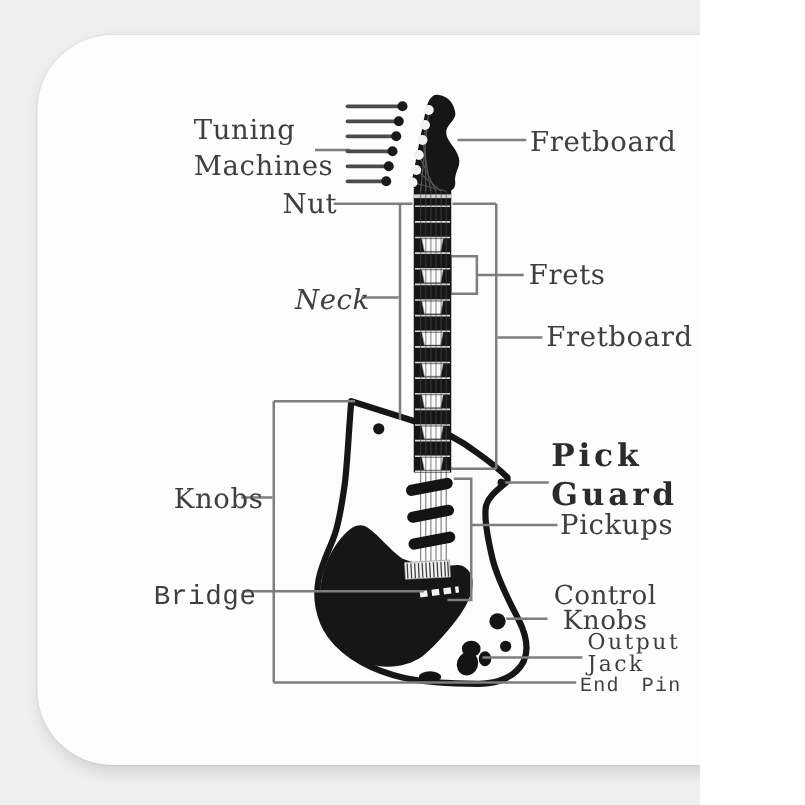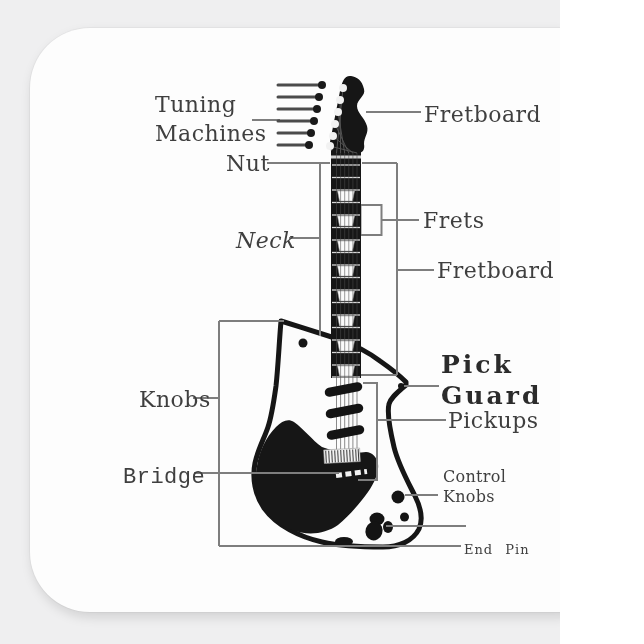--- a/index.html
+++ b/index.html
@@ -28,34 +28,36 @@
     letter-spacing:0.5px;
   }
   .lbl.bold{
     color:#2b2b2b;
     font-weight:600;
     font-size:25px;
     line-height:31px;
     letter-spacing:3px;
   }
   .lbl.small{
-    font-size:16px;
+    font-size:21px;
     line-height:19.5px;
     letter-spacing:0.3px;
+    text-align:center;
   }
   .lbl.spread{
     font-size:17.5px;
     line-height:18px;
     letter-spacing:2px;
   }
   .lbl.endpin{
-    font-size:13px;
+    font-size:16px;
     line-height:19px;
     letter-spacing:1px;
     word-spacing:7px;
+    font-family:Liberation Mono, monospace;
   }
   #lbl-tuning{left:155px;top:90px;}
   #lbl-headstock{left:424px;top:100px;}
   #lbl-nut{left:226px;top:149px;}
   #lbl-neck{left:236px;top:226px;font-style:italic;}
   #lbl-frets{left:423px;top:206px;}
   #lbl-fretboard{left:437px;top:256px;}
   #lbl-pickguard{left:441px;top:349px;}
   #lbl-pickups{left:448px;top:406px;}
   #lbl-body{left:139px;top:385px;}
@@ -272,14 +274,16 @@
   <div class="lbl" id="lbl-neck">Neck</div>
   <div class="lbl" id="lbl-frets">Frets</div>
   <div class="lbl" id="lbl-fretboard">Fretboard</div>
   <div class="lbl bold" id="lbl-pickguard">Pick
 Guard</div>
   <div class="lbl" id="lbl-pickups">Pickups</div>
   <div class="lbl" id="lbl-body">Knobs</div>
   <div class="lbl" id="lbl-bridge">Bridge</div>
   <div class="lbl small" id="lbl-knobs">Control
 Knobs</div>
+  <div class="lbl spread" id="lbl-jack">Output
+Jack</div>
   <div class="lbl endpin" id="lbl-endpin">End Pin</div>
 </div>
 
 </body></html>

